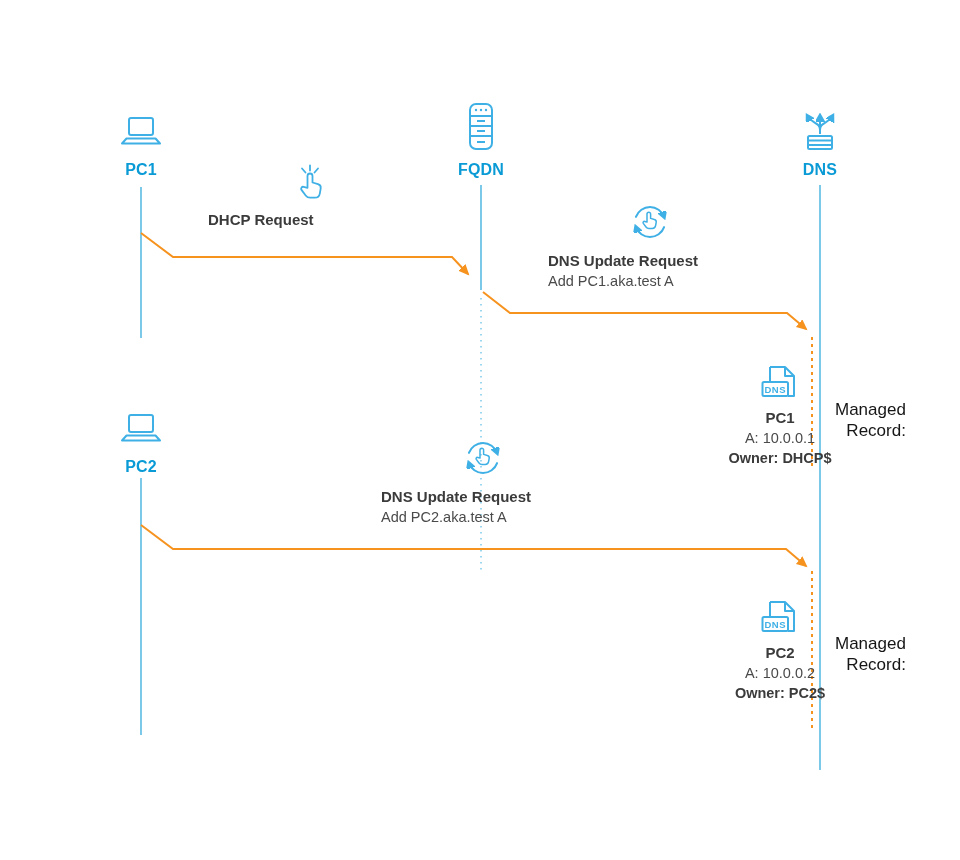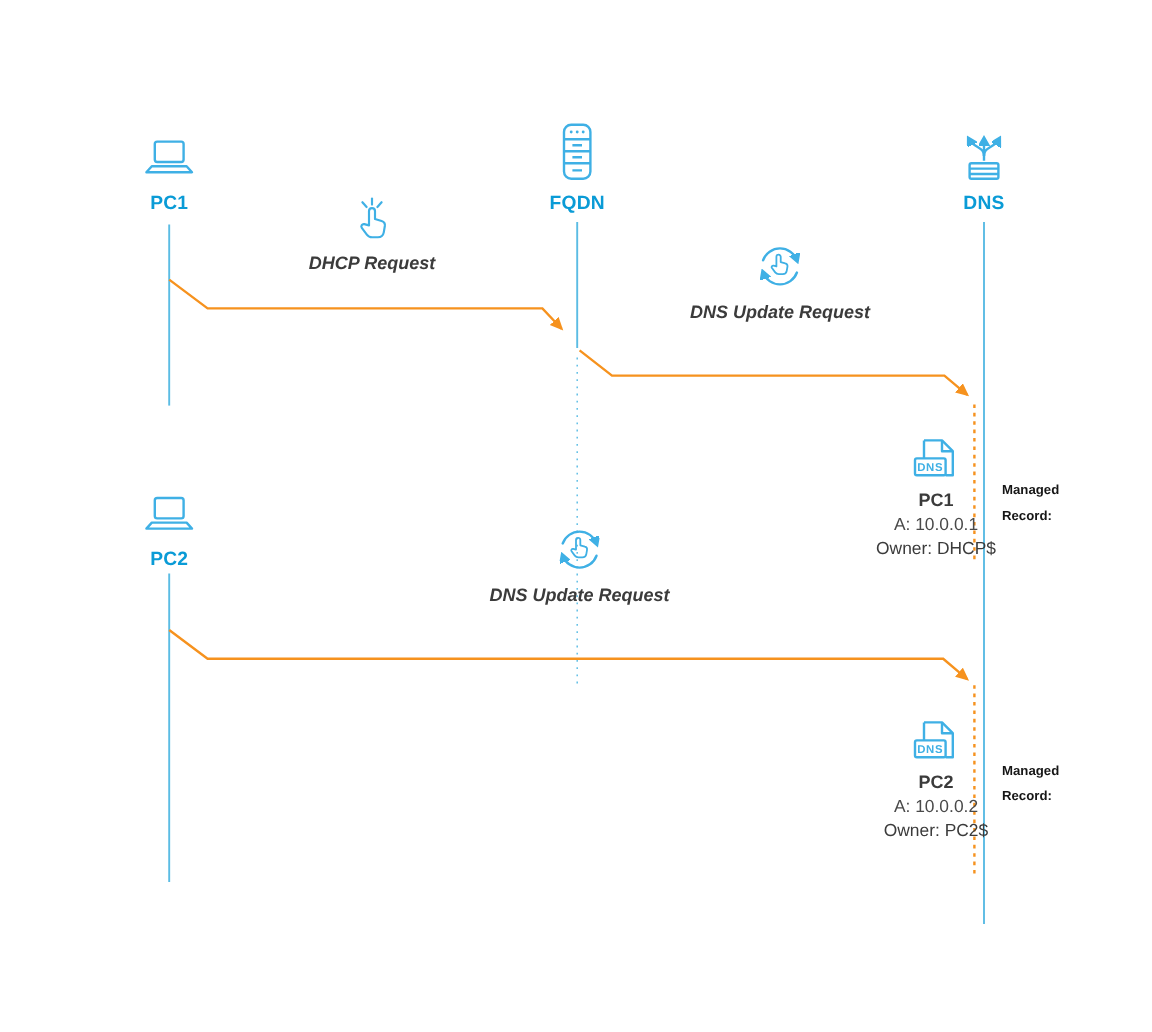--- a/index.html
+++ b/index.html
@@ -4,30 +4,30 @@
 <style>
   * { margin:0; padding:0; box-sizing:border-box; }
   html,body { background:#ffffff; font-family:"Liberation Sans", sans-serif; }
   .canvas { position:relative; width:960px; height:860px; background:#ffffff; overflow:hidden;border-radius:12px; }
   .overlay { position:absolute; left:0; top:0; width:960px; height:860px; }
 
   .actor { position:absolute; width:84px; text-align:center; }
   .actor .icon-box { height:52px; display:flex; align-items:flex-end; justify-content:center; }
   .actor-label { margin-top:9px; color:#0a9bd6; font-size:16px; font-weight:bold; letter-spacing:.2px; }
 
-  .msg { position:absolute; width:204px; text-align:center; color:#4a4a4a; font-size:14.5px; line-height:20px;font-style:italic; }
+  .msg { position:absolute; width:204px; text-align:left; color:#4a4a4a; font-size:14.5px; line-height:20px; }
   .msg .icon-box { display:flex; justify-content:center; }
   .msg-title { font-weight:bold; color:#3b3b3b; font-size:15px; margin-top:7px; }
 
   .record { position:absolute; width:164px; text-align:center; color:#4a4a4a; font-size:14.5px; line-height:20px; }
   .record .icon-box { display:flex; justify-content:center; }
   .record-host { font-weight:bold; color:#3b3b3b; font-size:15px; margin-top:4px; }
-  .record-owner { font-weight:normal; color:#3b3b3b; }
+  .record-owner { font-weight:bold; color:#3b3b3b; }
 
-  .tag { position:absolute; font-size:11px; font-weight:bold; color:#161616; line-height:21px; text-align:left; }
+  .tag { position:absolute; font-size:17px; font-weight:normal; color:#161616; line-height:21px; text-align:right; }
 
   .logo { position:absolute; left:845px; top:808px; }
 </style>
 </head>
 <body>
 
 <div class="canvas">
 
   <svg class="overlay" width="960" height="860" viewBox="0 0 960 860">
     <defs>
@@ -124,31 +124,33 @@
 
   <div class="msg" style="left:548px; top:200px;">
     <div class="icon-box">
       <svg width="44" height="44" viewBox="0 0 44 44" fill="none" stroke="#3fb0e5" stroke-width="2" stroke-linecap="round" stroke-linejoin="round">
         <path d="M7.9 16.9 A15 15 0 0 1 36.1 16.9" marker-end="url(#arrowB)"></path>
         <path d="M36.1 27.1 A15 15 0 0 1 7.9 27.1" marker-end="url(#arrowB)"></path>
         <path stroke-width="1.5" d="M19 19 v-5 a1.8 1.8 0 0 1 3.6 0 v4.4 l3.8 1.1 c1.2 .3 2 1.5 1.8 2.8 l-.6 3.4 a3.4 3.4 0 0 1 -3.3 2.8 h-3.3 a3.8 3.8 0 0 1 -3 -1.5 l-2.7 -3.6 c-.7 -1 .2 -2.3 1.4 -2 l2.3 .6 z"></path>
       </svg>
     </div>
     <div class="msg-title">DNS Update Request</div>
+    <div class="msg-line">Add PC1.aka.test A</div>
   </div>
 
   <div class="msg" style="left:381px; top:436px;">
     <div class="icon-box">
       <svg width="44" height="44" viewBox="0 0 44 44" fill="none" stroke="#3fb0e5" stroke-width="2" stroke-linecap="round" stroke-linejoin="round">
         <path d="M7.9 16.9 A15 15 0 0 1 36.1 16.9" marker-end="url(#arrowB)"></path>
         <path d="M36.1 27.1 A15 15 0 0 1 7.9 27.1" marker-end="url(#arrowB)"></path>
         <path stroke-width="1.5" d="M19 19 v-5 a1.8 1.8 0 0 1 3.6 0 v4.4 l3.8 1.1 c1.2 .3 2 1.5 1.8 2.8 l-.6 3.4 a3.4 3.4 0 0 1 -3.3 2.8 h-3.3 a3.8 3.8 0 0 1 -3 -1.5 l-2.7 -3.6 c-.7 -1 .2 -2.3 1.4 -2 l2.3 .6 z"></path>
       </svg>
     </div>
     <div class="msg-title">DNS Update Request</div>
+    <div class="msg-line">Add PC2.aka.test A</div>
   </div>
 
   <div class="record" style="left:698px; top:362px;">
     <div class="icon-box">
       <svg width="46" height="42" viewBox="0 0 46 42" fill="none" stroke="#3fb0e5" stroke-width="2" stroke-linejoin="round">
         <path d="M13 5 H28 L37 14 V34 H31"></path>
         <path d="M28 5 V14 H37"></path>
         <path d="M13 5 V20"></path>
         <rect x="5.5" y="20" width="25.5" height="14" rx="1.5" fill="#ffffff"></rect>
         <text x="18.2" y="30.5" text-anchor="middle" font-size="9.5" font-weight="bold" fill="#3fb0e5" stroke="none" letter-spacing="0.5">DNS</text>

